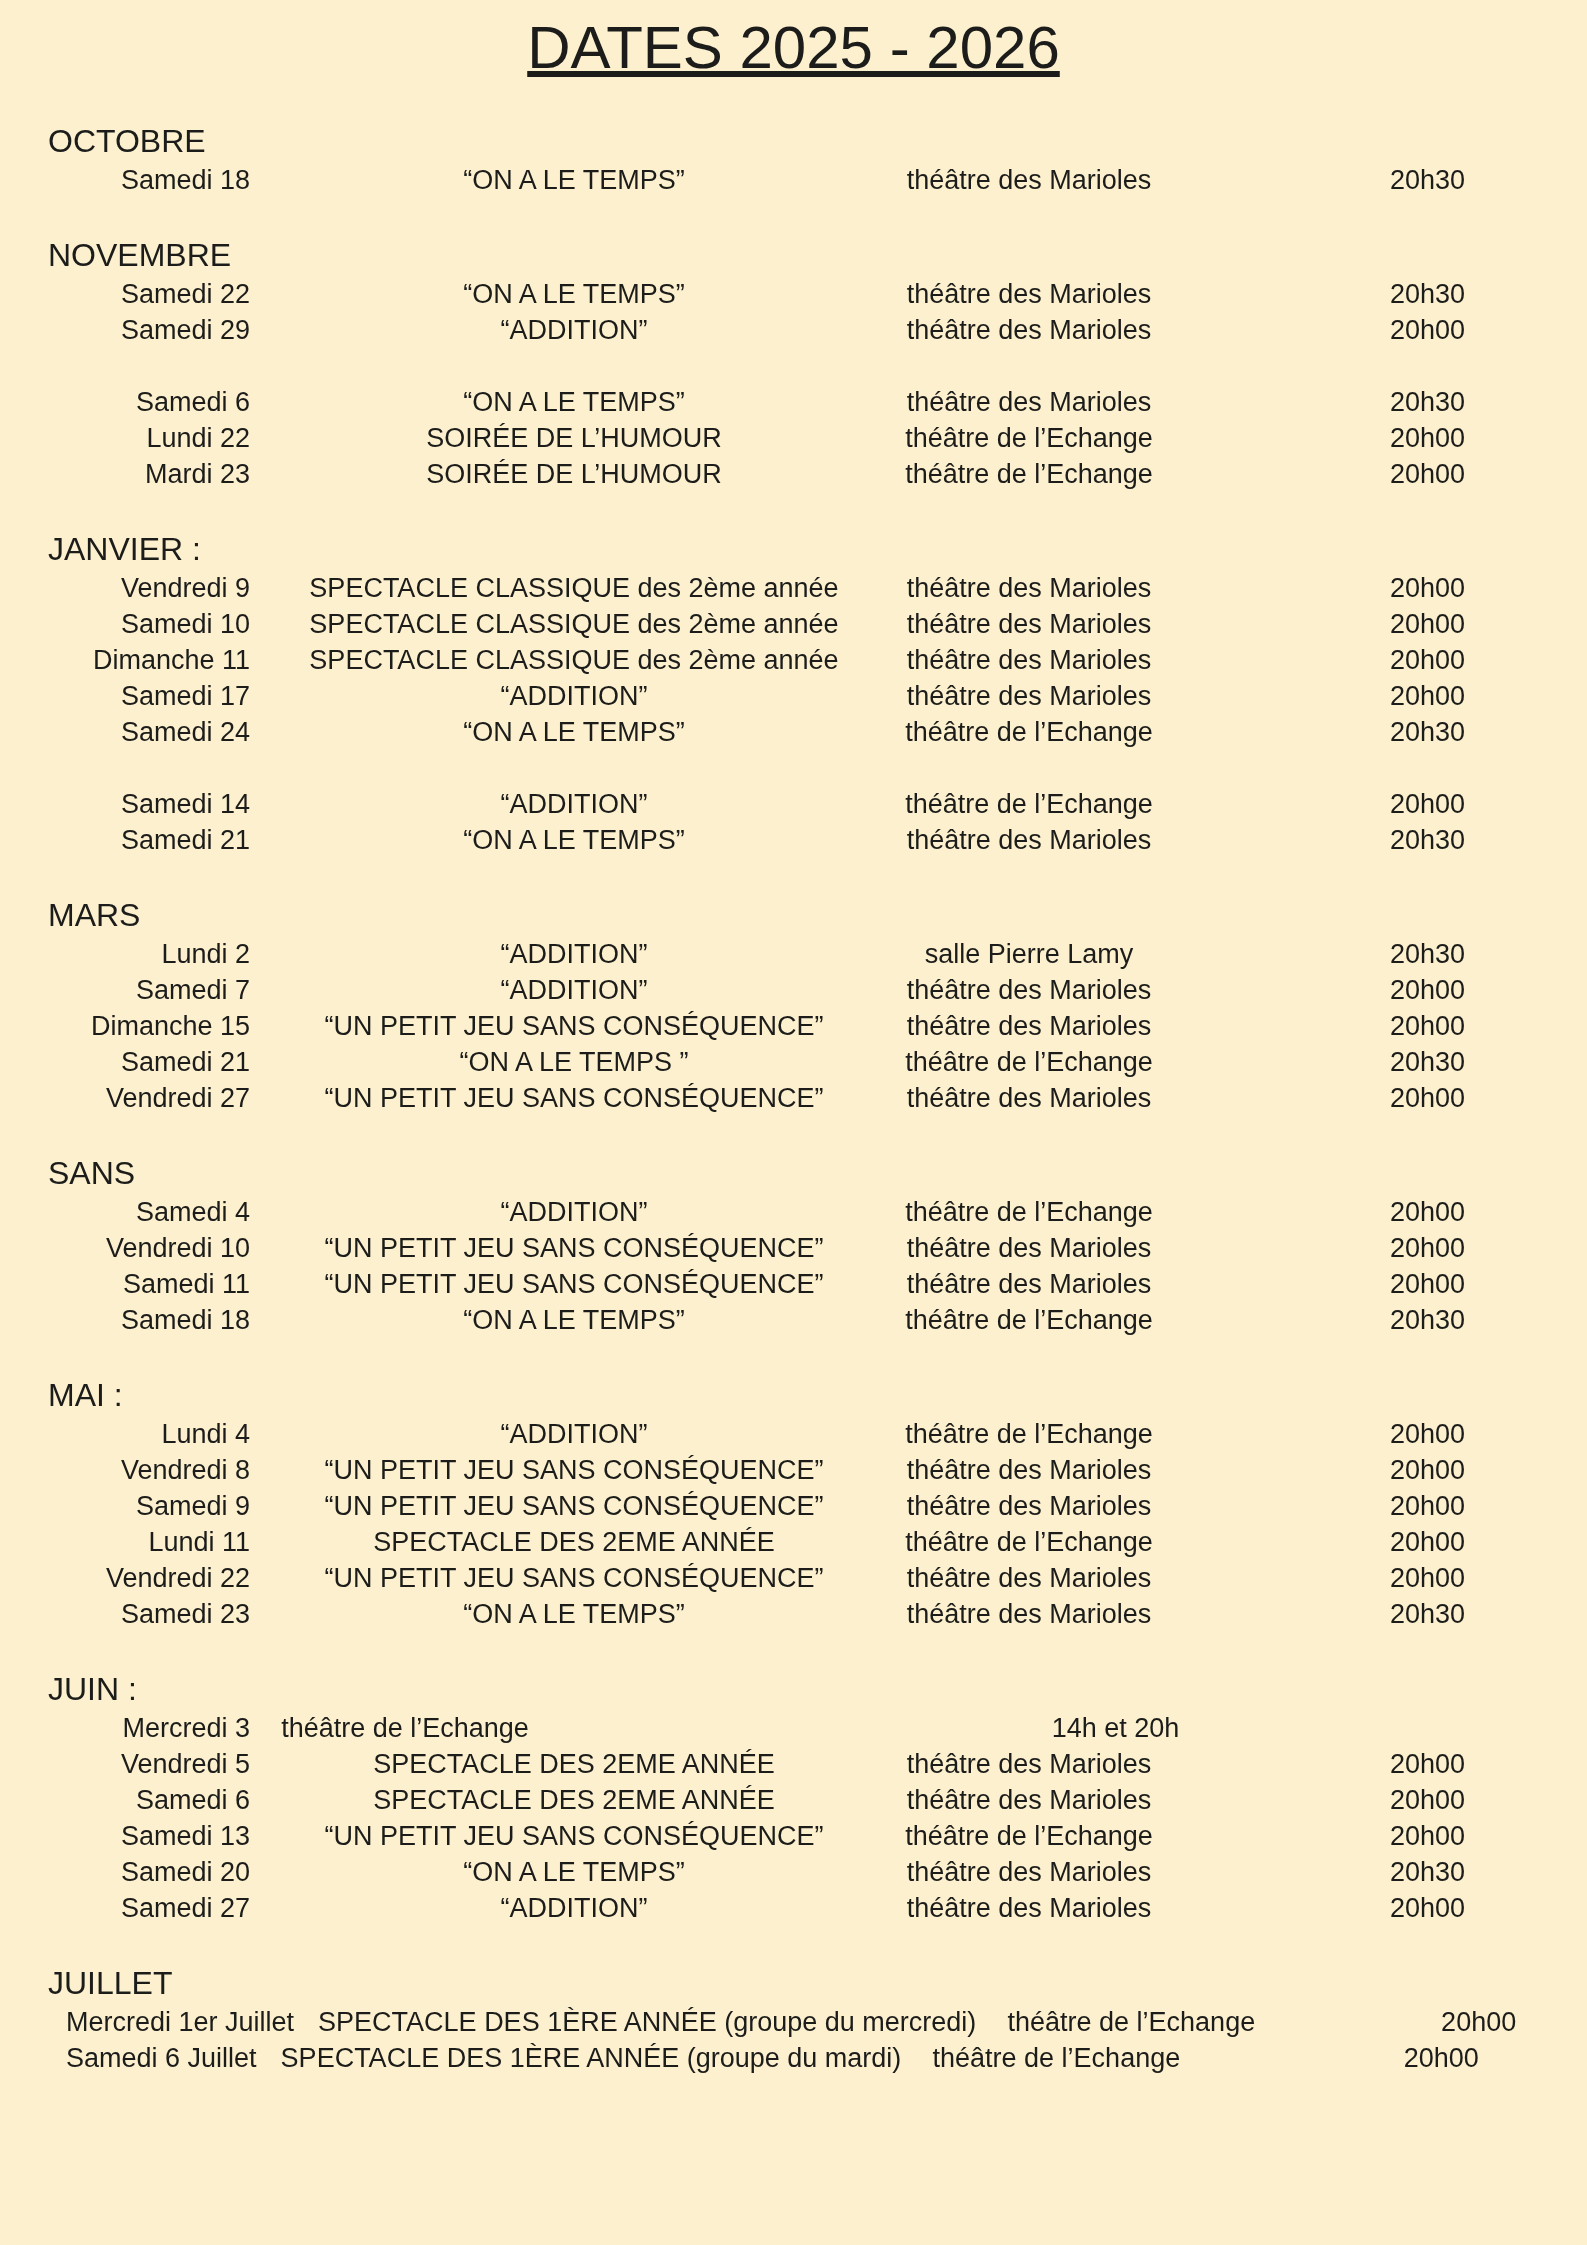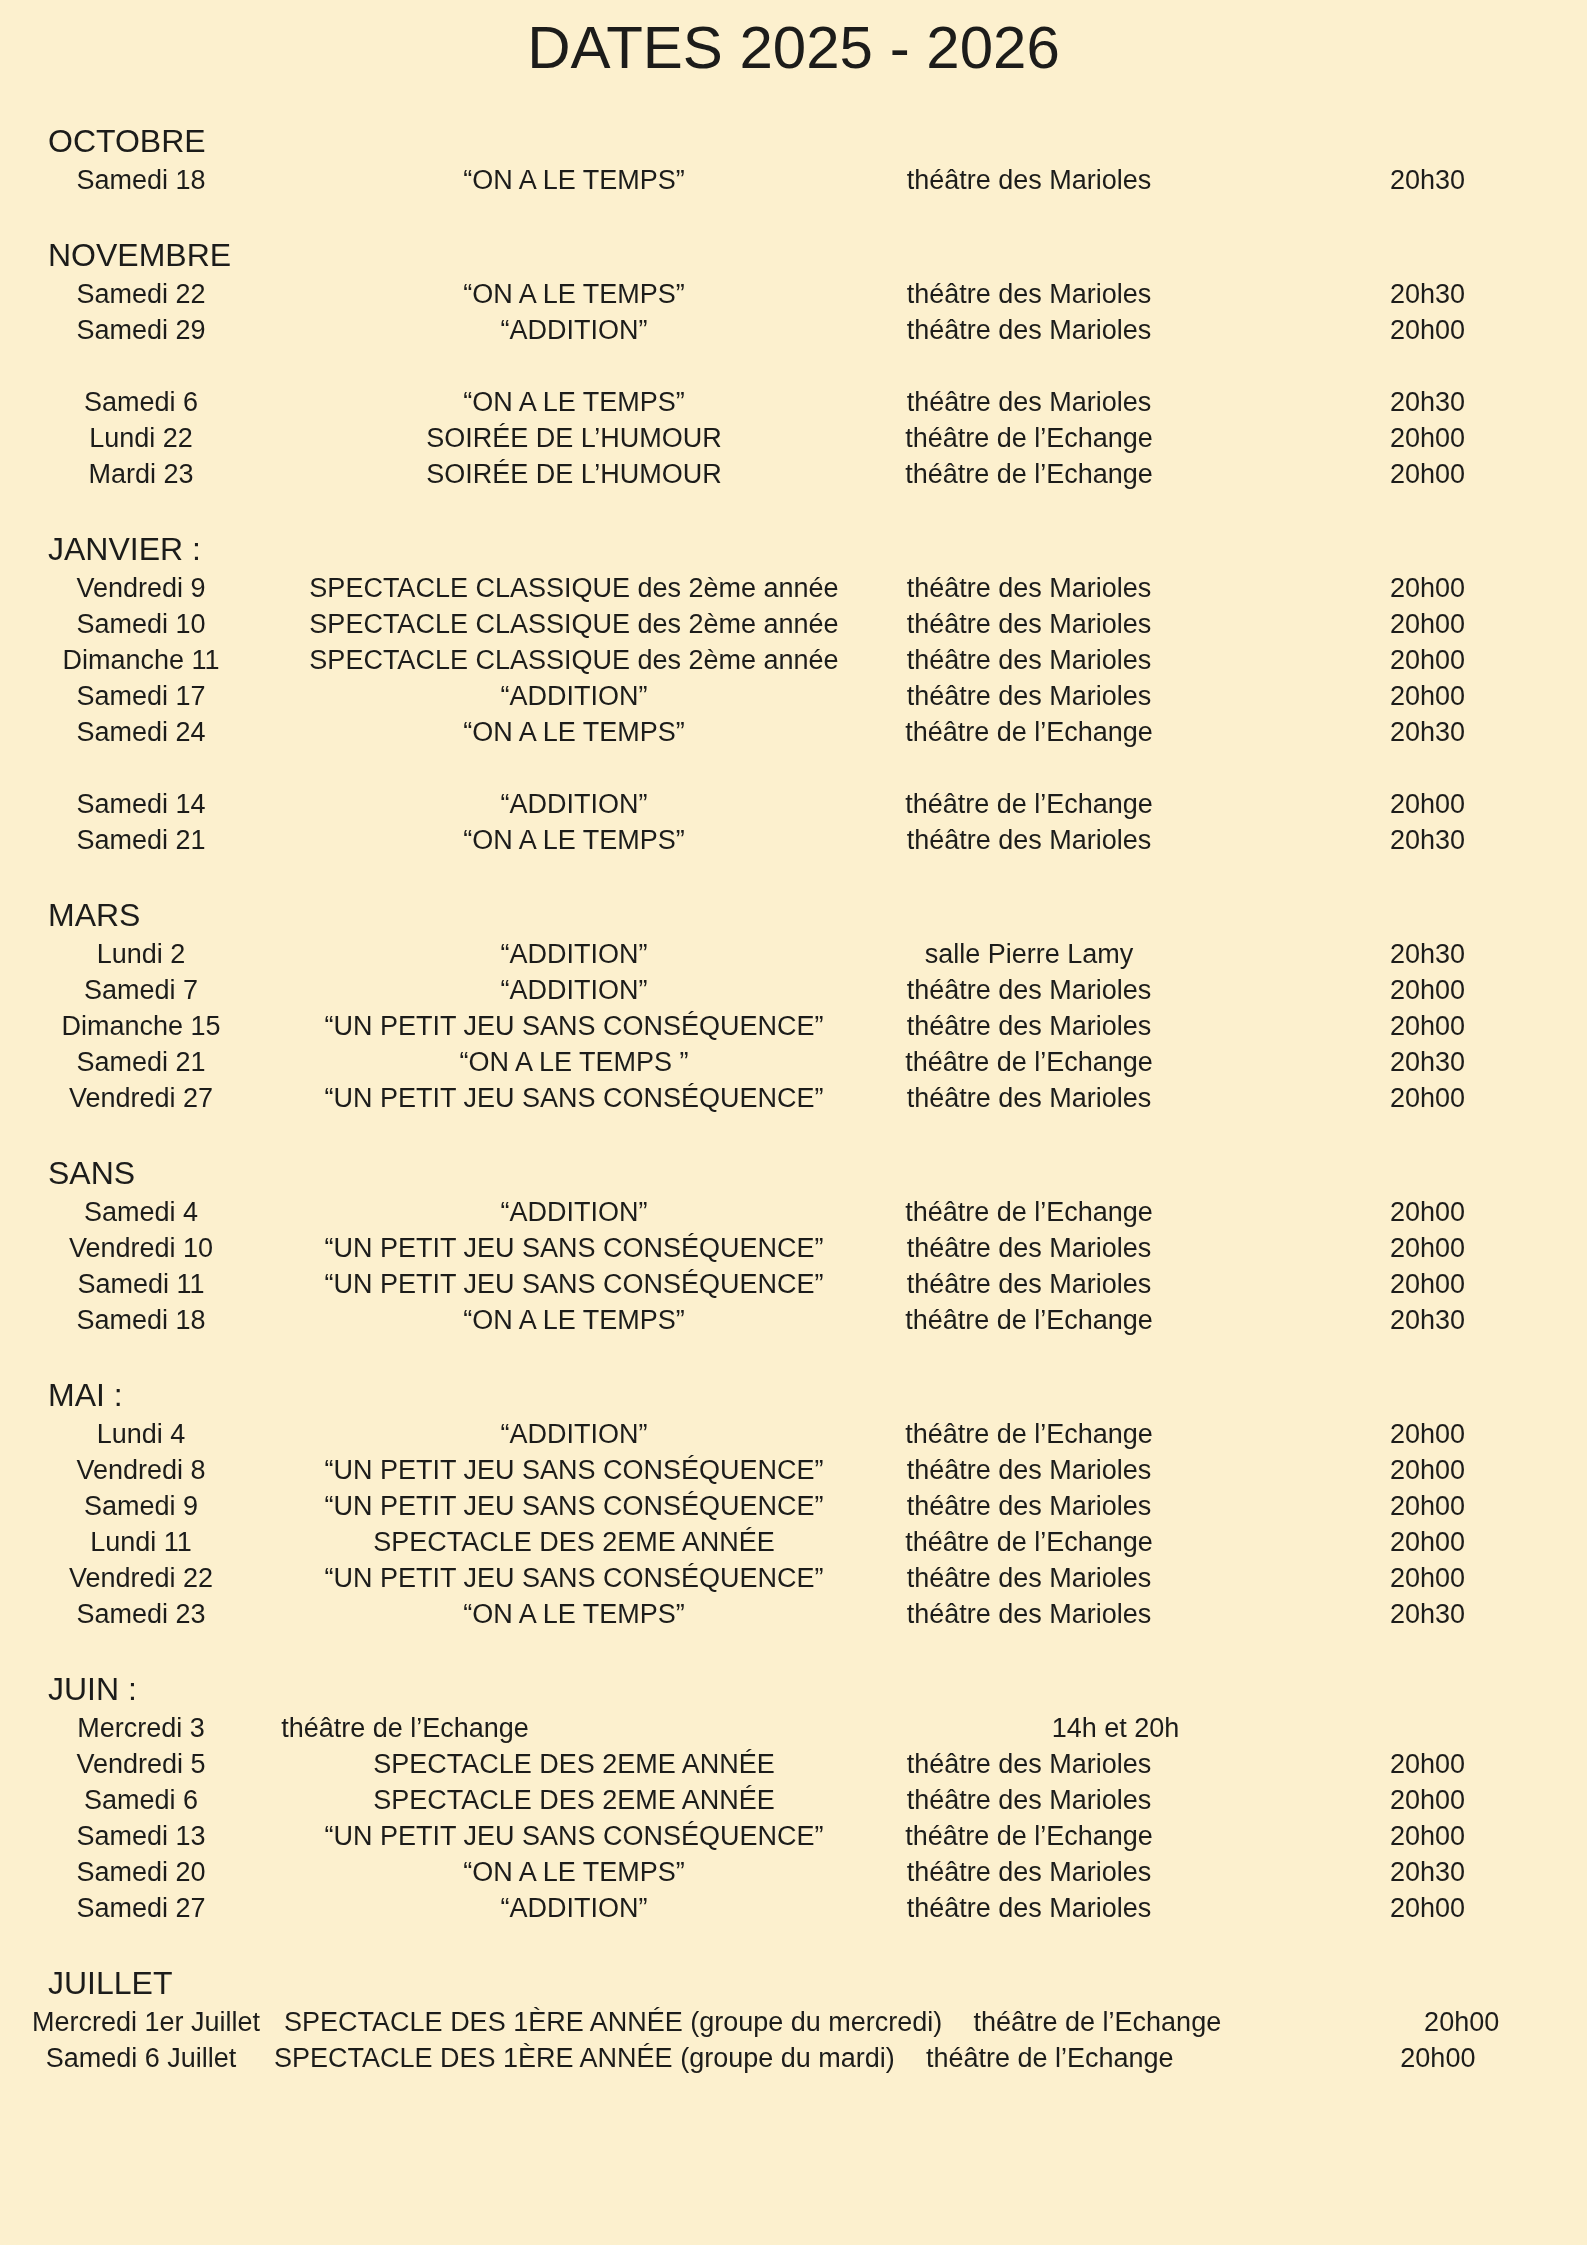--- a/index.html
+++ b/index.html
@@ -21,42 +21,43 @@
     height: 2245px;
     position: relative;
   }
   .title {
     margin: 12px 0 0 0;
     font-size: 60px;
     line-height: 72px;
     font-weight: 400;
     text-align: center;
     letter-spacing: 0px;
+    text-decoration: underline;
   }
   .month {
     margin-top: 36px;
   }
   .month-name {
     margin: 0 0 0 48px;
     font-size: 32px;
     line-height: 42px;
     font-weight: 400;
   }
   .event-row {
     display: flex;
     align-items: baseline;
     font-size: 27px;
     line-height: 36px;
     white-space: nowrap;
   }
   .cell { display: block; }
   .date {
     flex: 0 0 250px;
-    padding-left: 32px;
-    text-align: center;
+    padding-left: 66px;
+    text-align: right;
   }
   .show {
     flex: 0 0 auto;
     min-width: 600px;
     text-align: center;
     margin-left: 24px;
   }
   .venue {
     flex: 0 0 310px;
     text-align: center;

